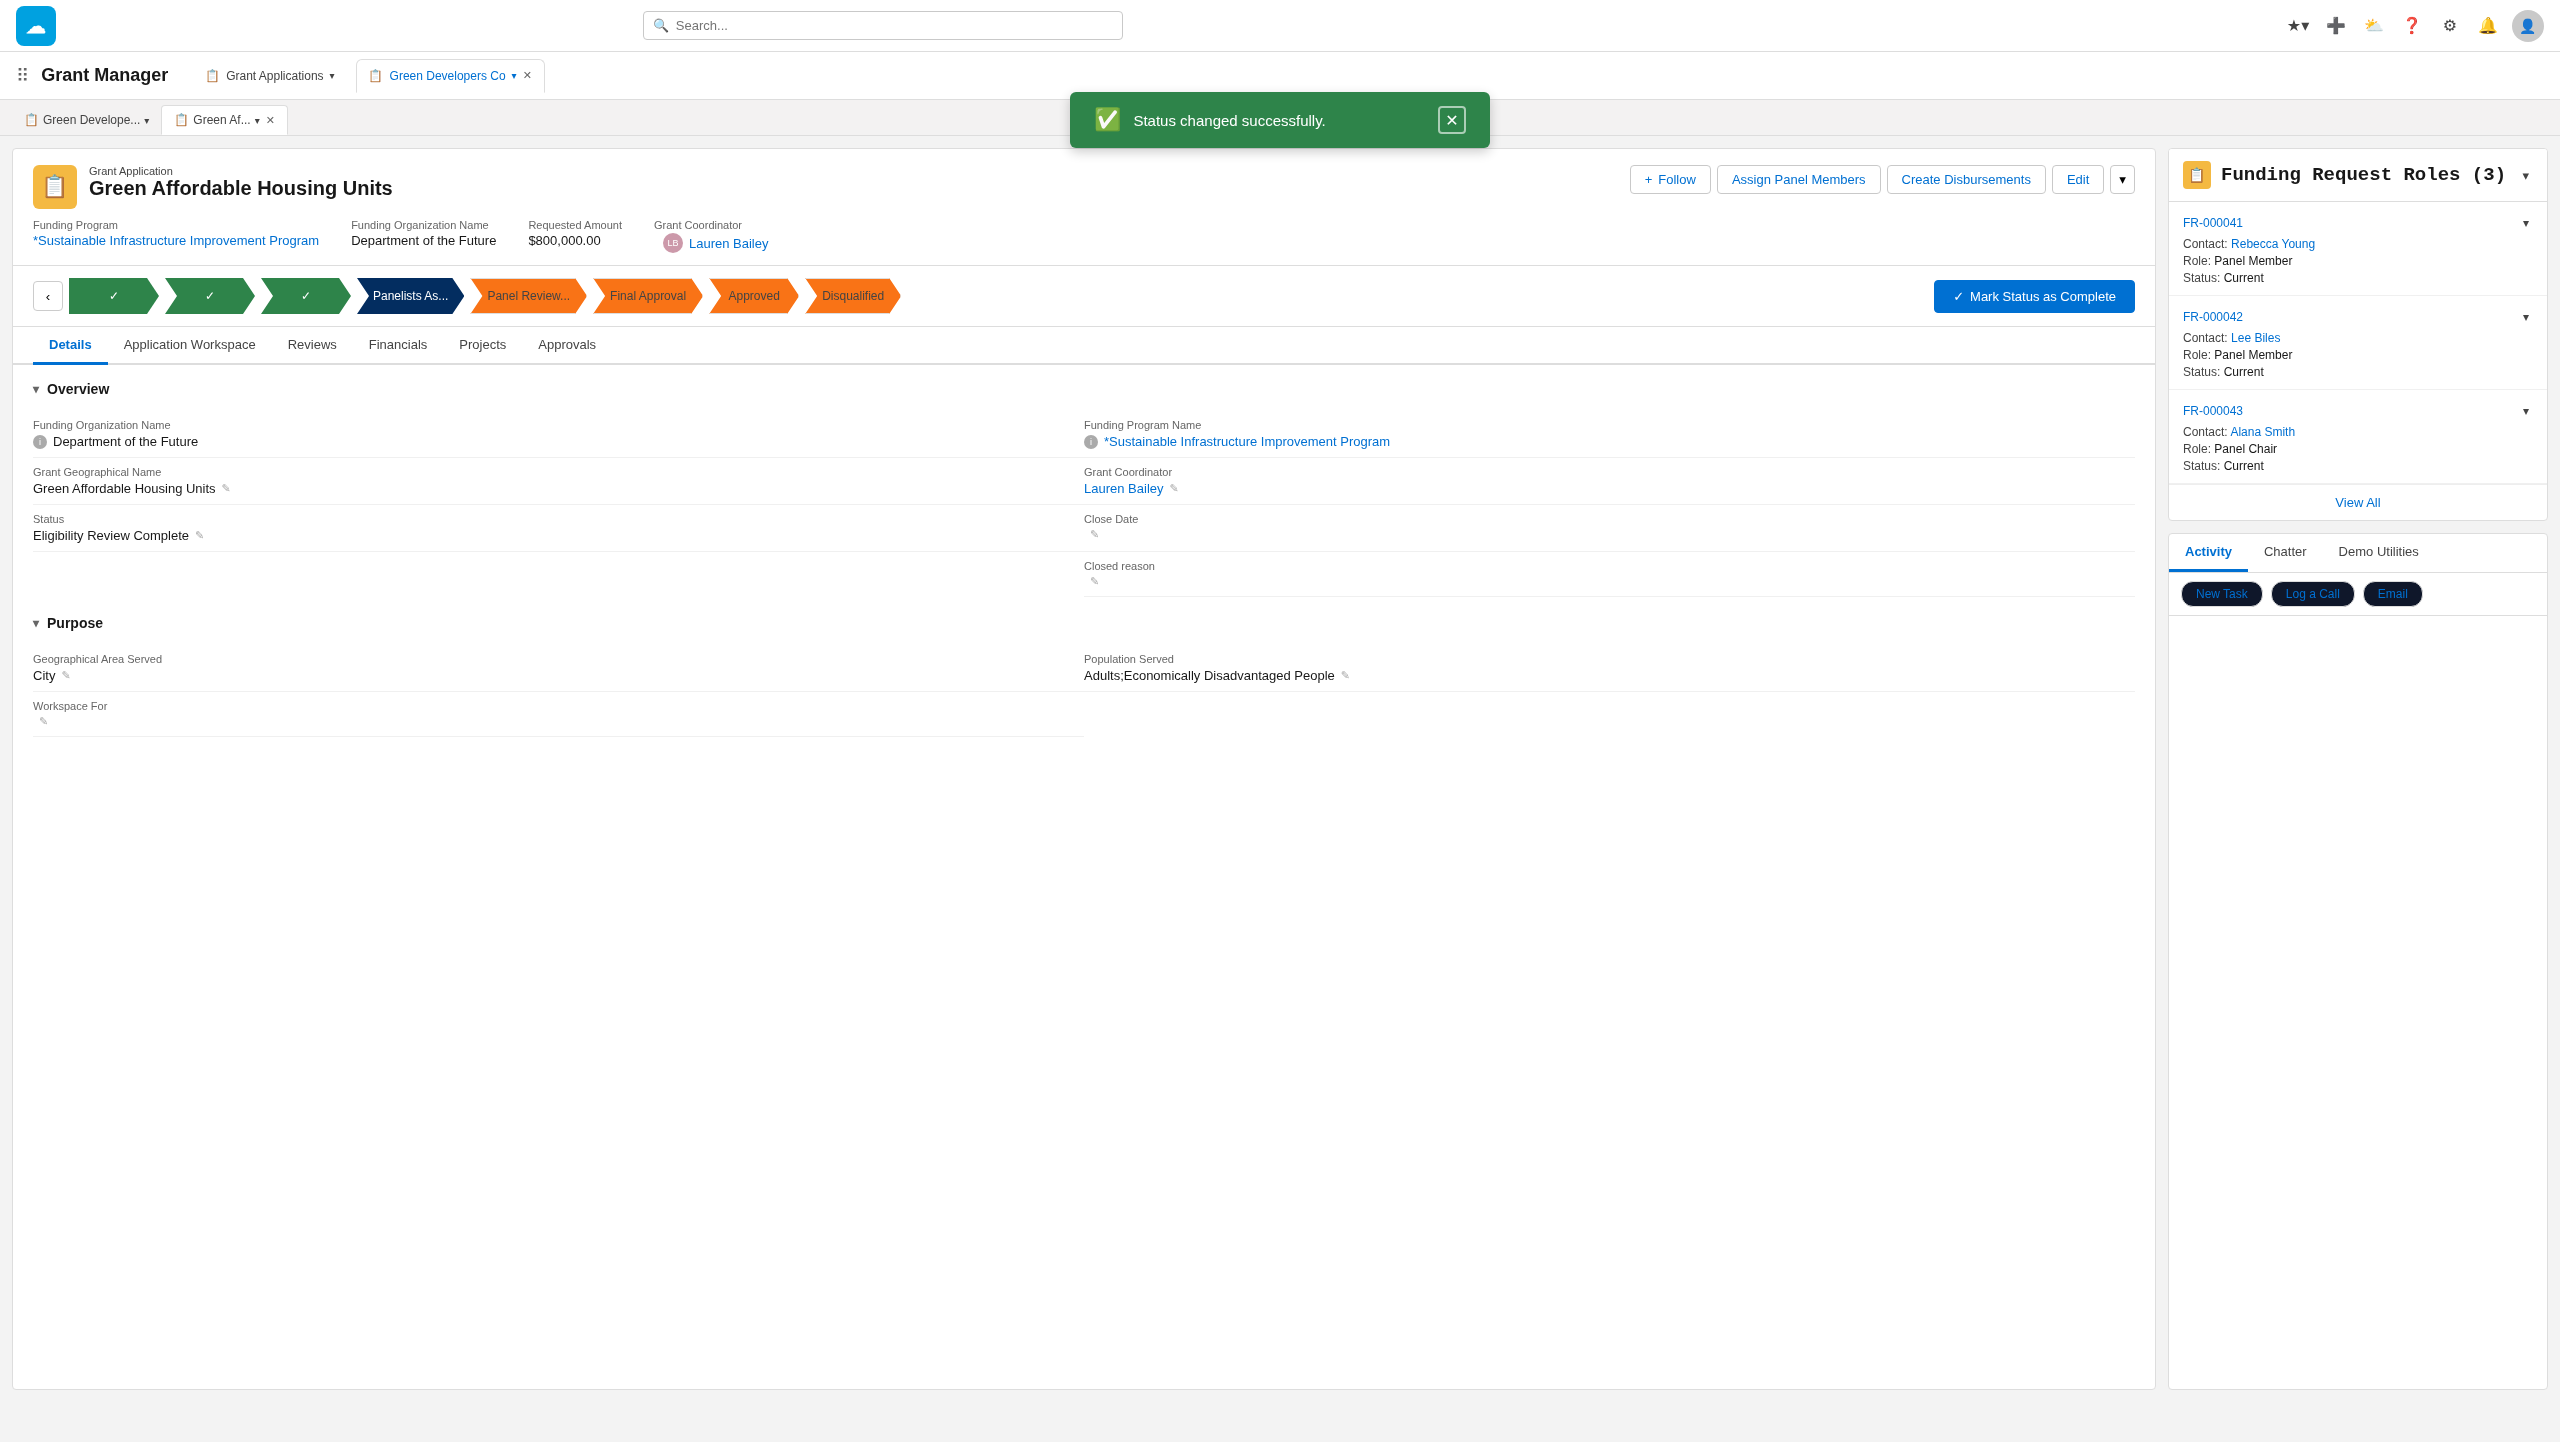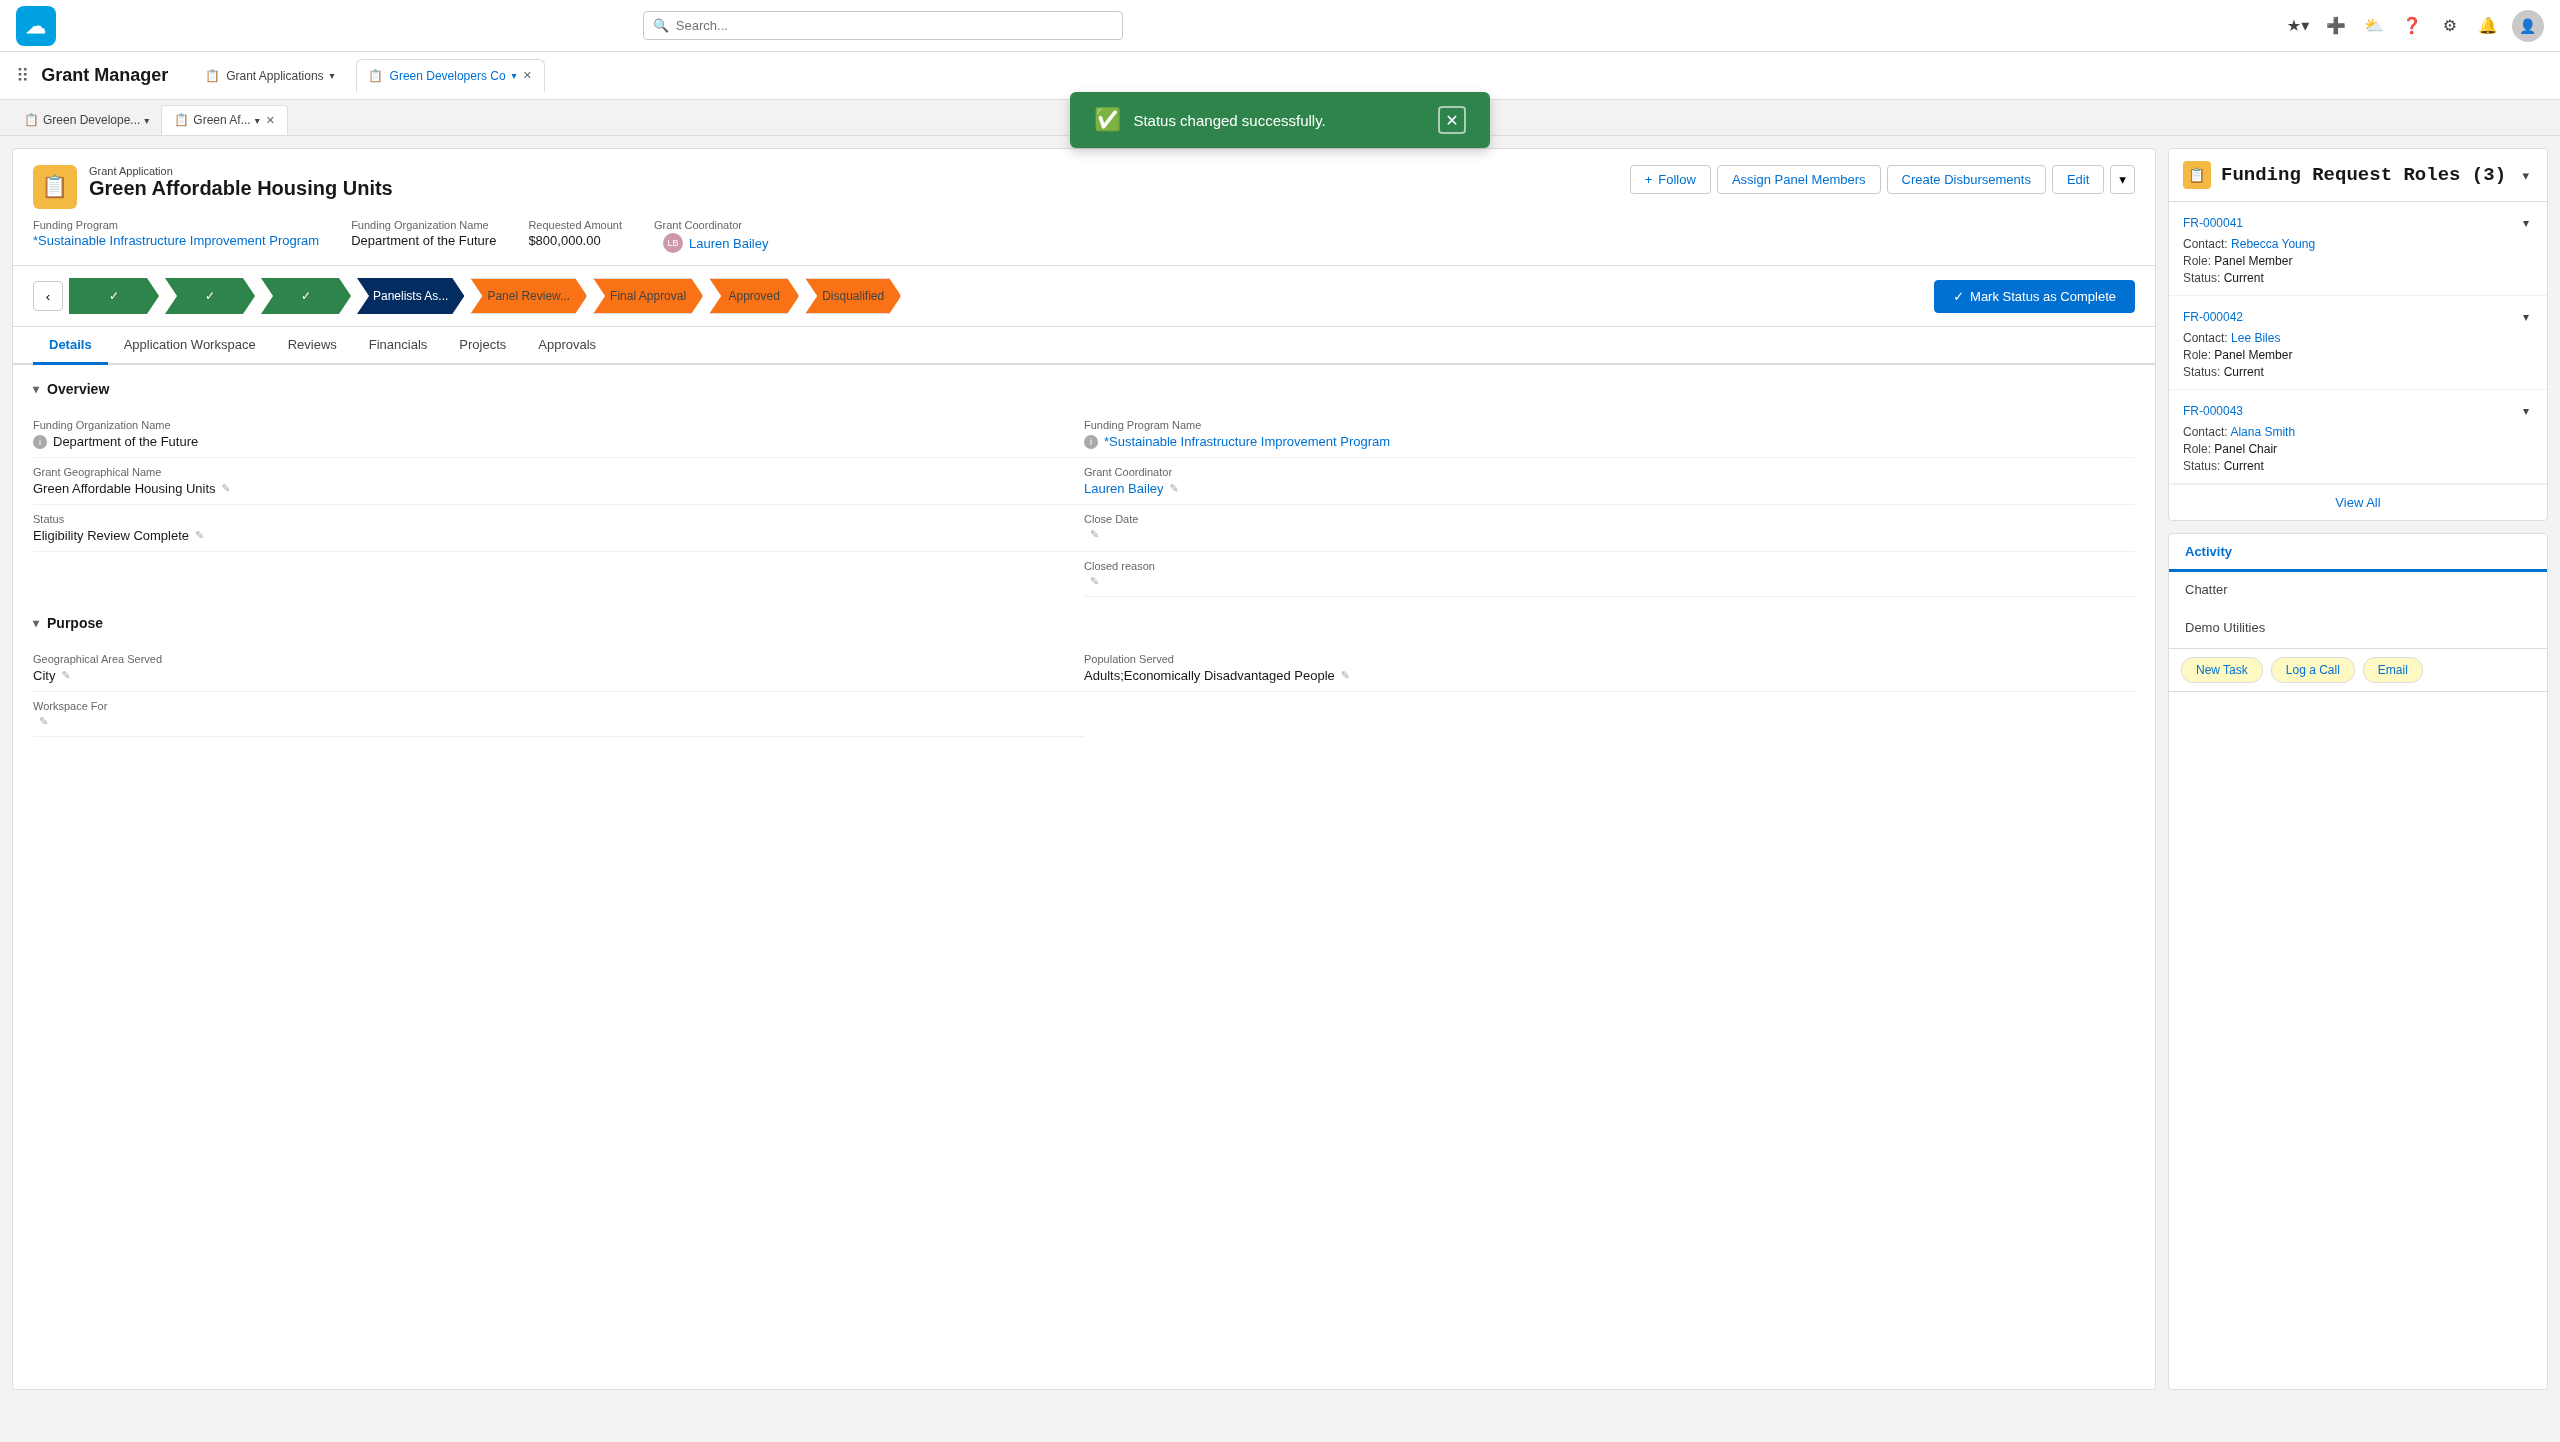--- a/index.html
+++ b/index.html
@@ -267,33 +267,33 @@
       padding: 10px 14px; border-bottom: 1px solid #f0f0f0;
     }
     .role-id { color: #0070d2; font-size: 12px; font-weight: 500; cursor: pointer; display: flex; align-items: center; justify-content: space-between; }
     .role-detail { font-size: 12px; color: #444; margin-top: 3px; }
     .role-detail span.val { color: #181818; }
     .role-detail span.link { color: #0070d2; cursor: pointer; }
     .view-all { text-align: center; padding: 10px; color: #0070d2; font-size: 13px; cursor: pointer; border-top: 1px solid #eee; }
 
     
     .activity-tabs {
-      display: flex; border-bottom: 1px solid #ddd; flex-direction: column;
+      display: flex; border-bottom: 1px solid #ddd;
     }
     .activity-tab {
       padding: 10px 16px; font-size: 13px; cursor: pointer; color: #444;
       border-bottom: 3px solid transparent;
     }
     .activity-tab.active { color: #0070d2; border-bottom-color: #0070d2; font-weight: 600; }
     .activity-actions {
       display: flex; gap: 0; border-bottom: 1px solid #ddd; padding: 8px 12px; gap: 8px;
     }
     .activity-action-btn {
       padding: 5px 14px; border-radius: 12px; font-size: 12px; cursor: pointer;
-      border: 1px solid #ddd; background: #fef9c3; color: #0070d2;
+      border: 1px solid #ddd; background: #0f172a; color: #0070d2;
     }
 
     .col-avatar { width: 20px; height: 20px; border-radius: 50%; background: #c9a; display: inline-flex; align-items: center; justify-content: center; font-size: 9px; color: #fff; }
   </style>
 </head>
 <body>
 
 <nav class="top-nav">
   <div class="salesforce-logo">☁</div>
   <div class="search-bar">

